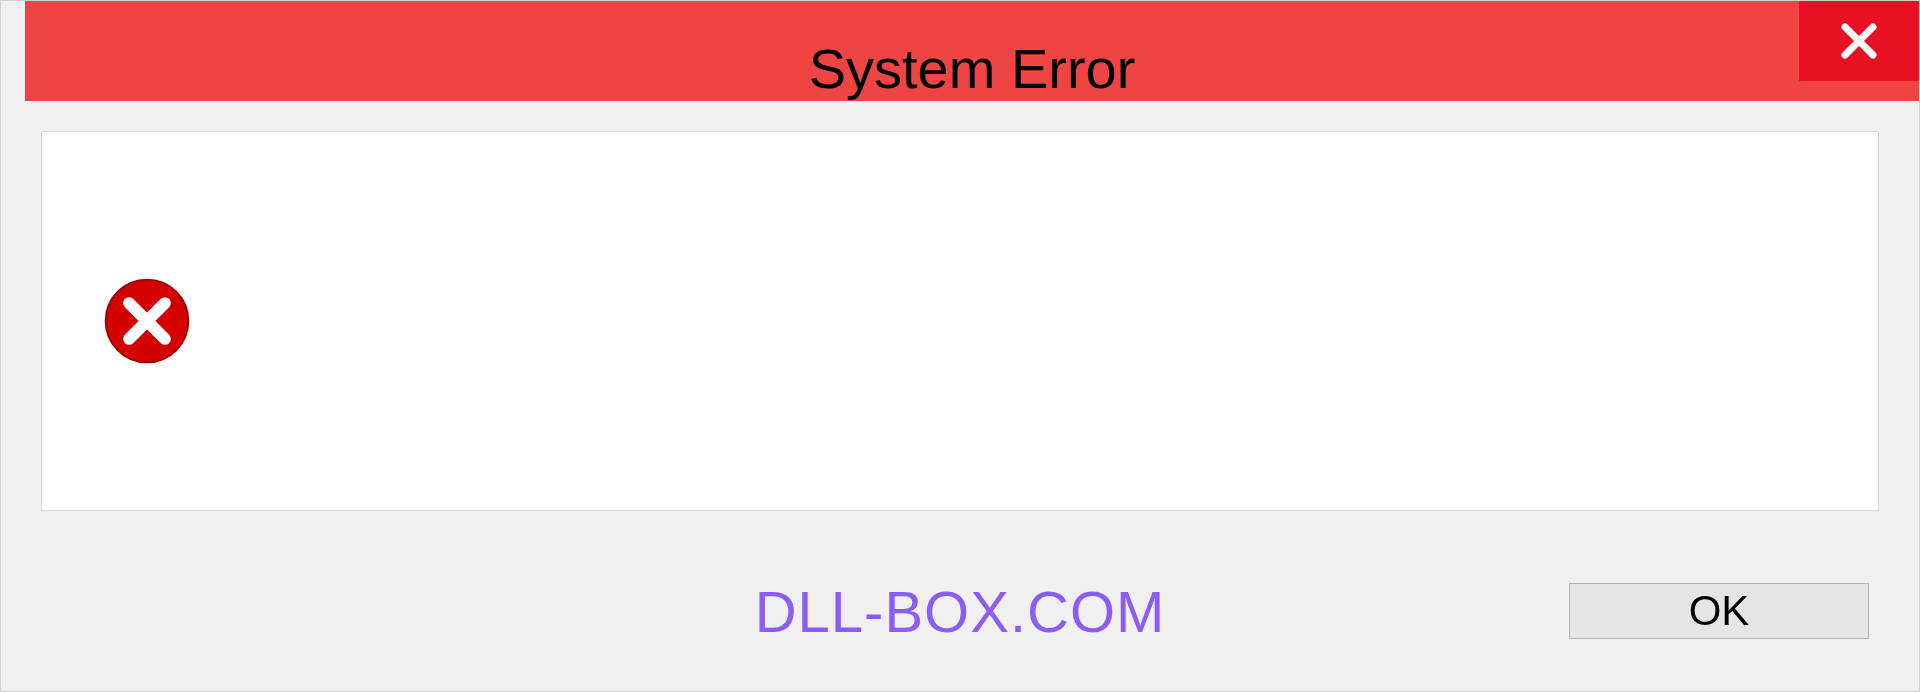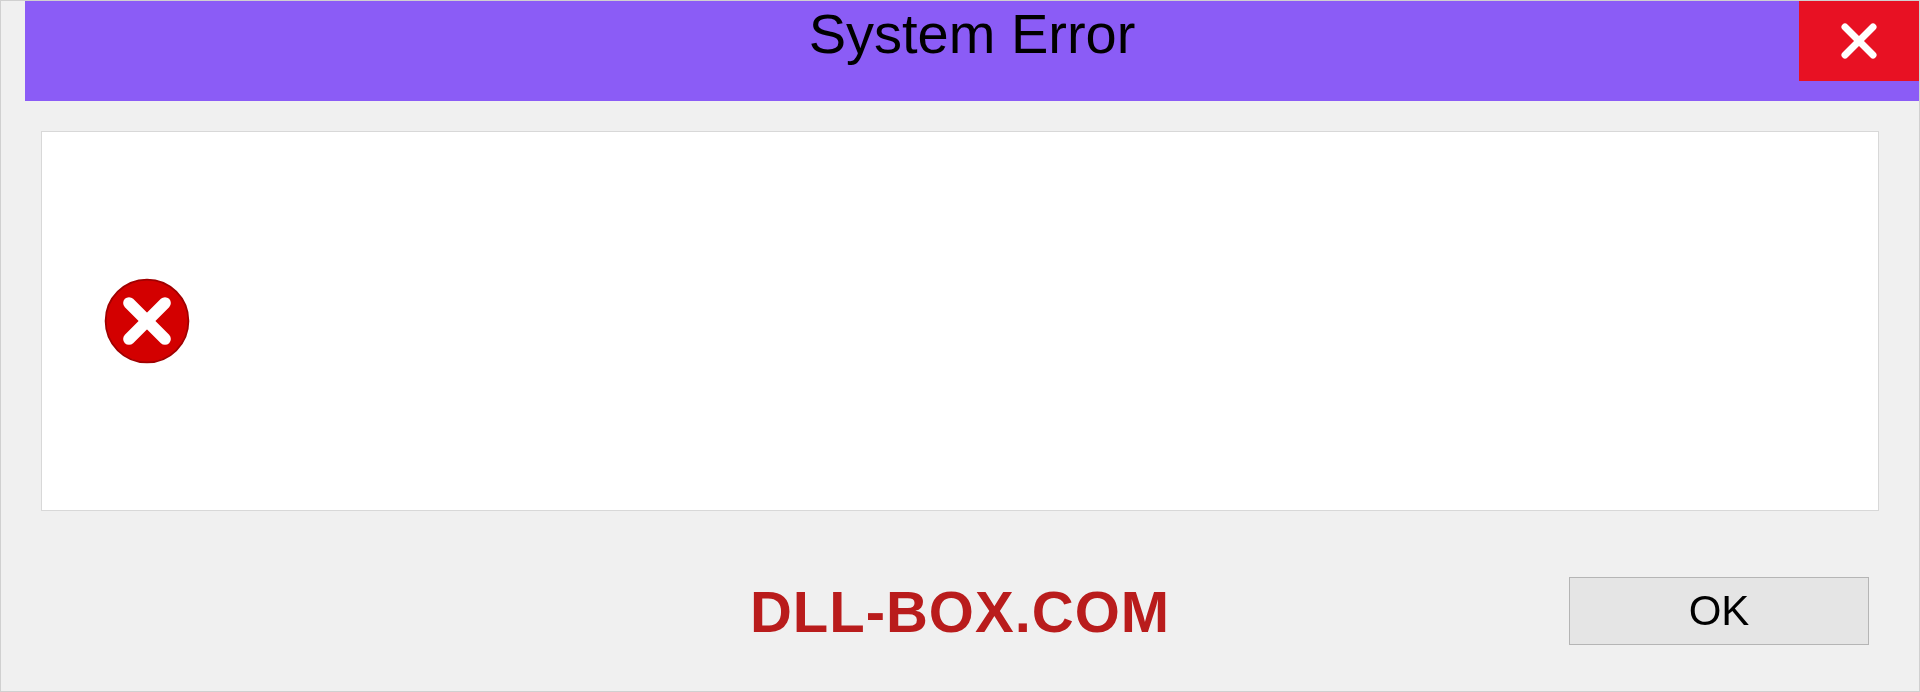--- a/index.html
+++ b/index.html
@@ -18,24 +18,24 @@
       width: 100%;
       height: 100%;
       background: #f0f0f0;
       border: 1px solid #d0d0d0;
       display: flex;
       flex-direction: column;
     }
     .title-bar {
       height: 100px;
       display: flex;
-      align-items: flex-start;
+      align-items: flex-end;
       justify-content: center;
       position: relative;
-      background: #8b5cf6;
+      background: #ef4444;
       margin-left: 24px;
     }
     .title-text {
       font-size: 56px;
       color: #000000;
       font-weight: 400;
     }
     .close-button {
       position: absolute;
       top: 0;
@@ -77,30 +77,30 @@
       height: 160px;
       display: flex;
       align-items: center;
       justify-content: flex-end;
       padding: 0 50px;
       gap: 60px;
       position: relative;
     }
     .watermark {
       font-size: 58px;
-      font-weight: 700;
-      color: #b91c1c;
+      font-weight: 400;
+      color: #8b5cf6;
       letter-spacing: 1px;
       position: absolute;
       left: 50%;
       transform: translateX(-50%);
     }
     .ok-button {
       width: 300px;
-      height: 68px;
+      height: 56px;
       background: #e5e5e5;
       border: 1px solid #b5b5b5;
       font-size: 42px;
       color: #000000;
       display: flex;
       align-items: center;
       justify-content: center;
       cursor: pointer;
       font-family: inherit;
     }

